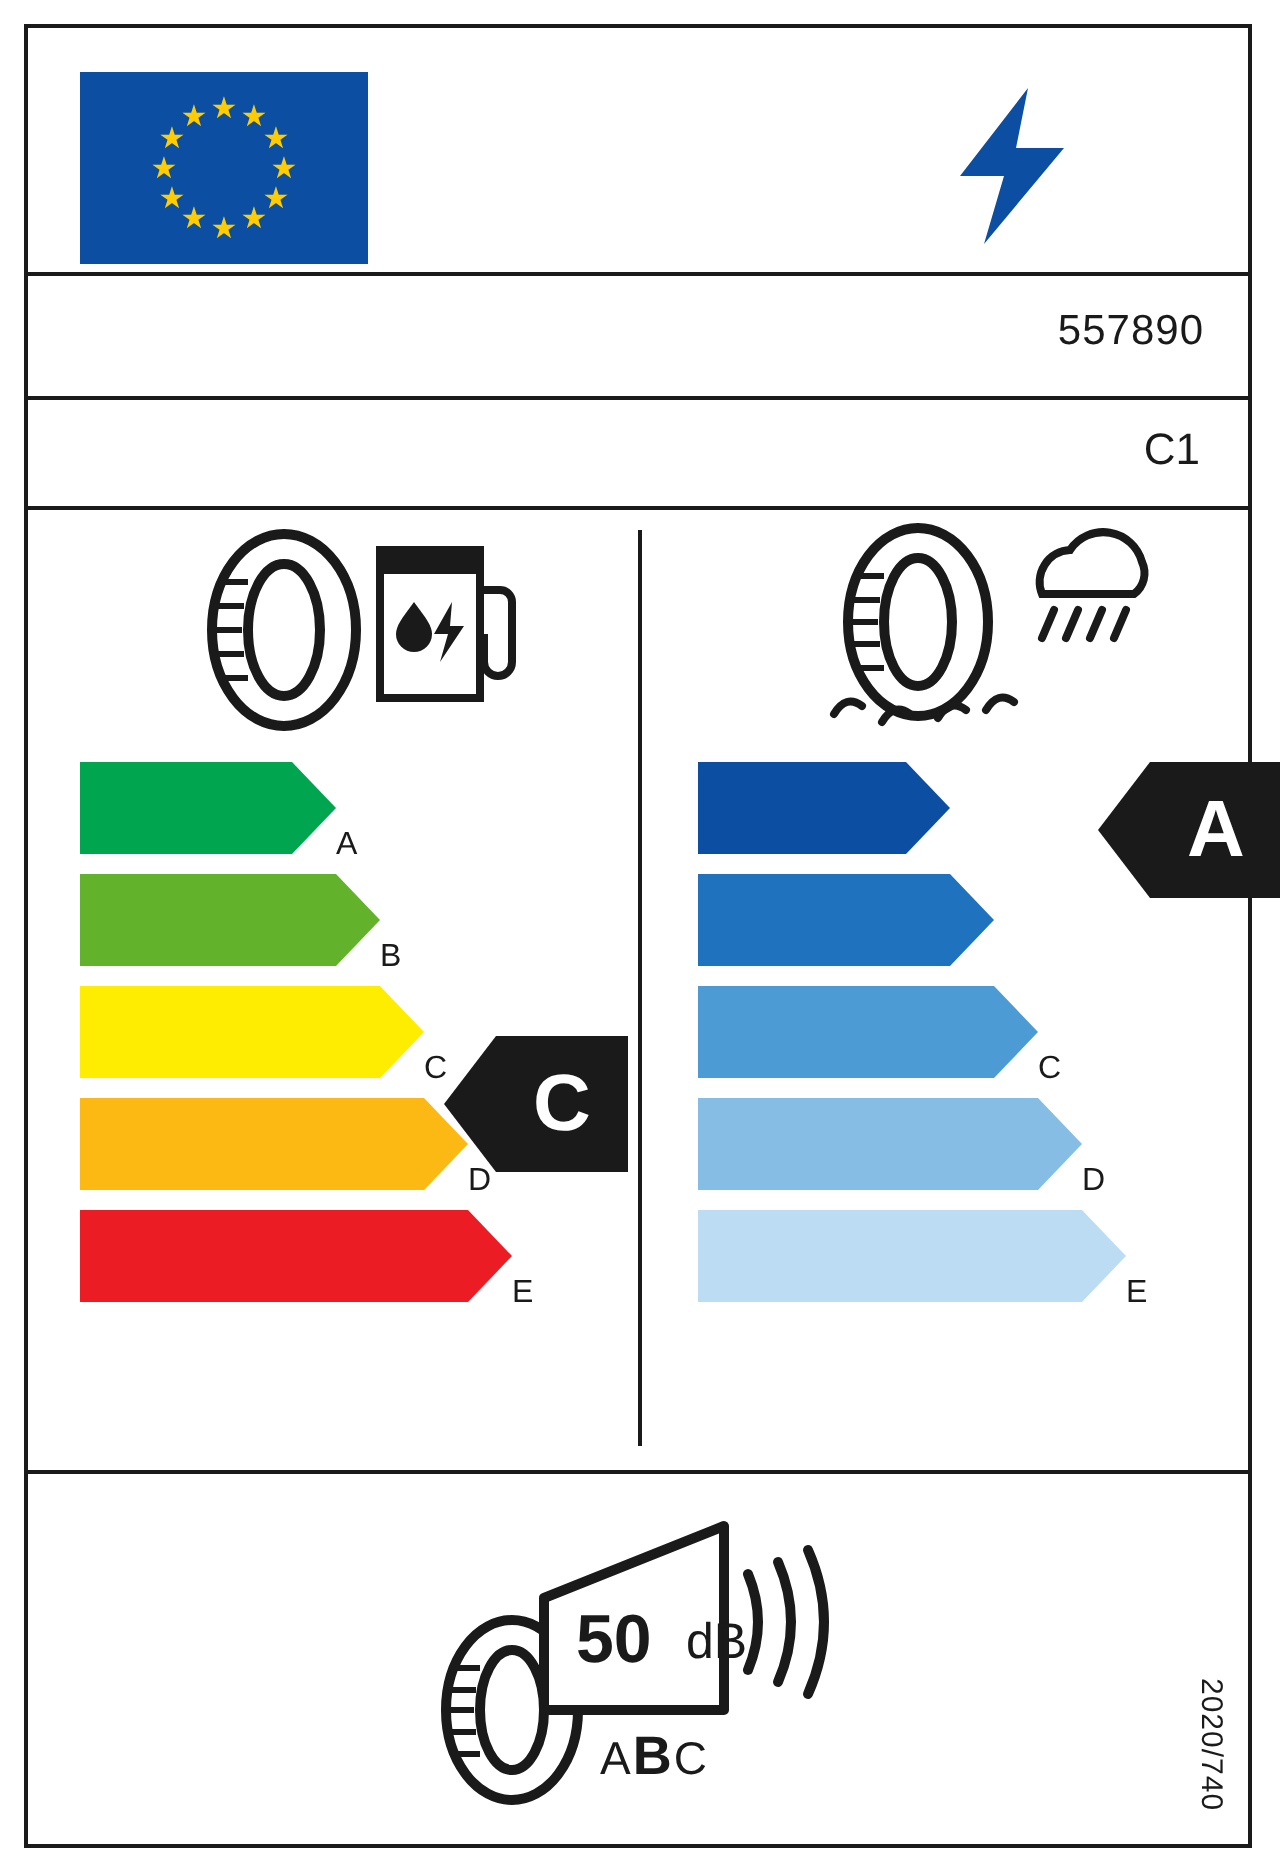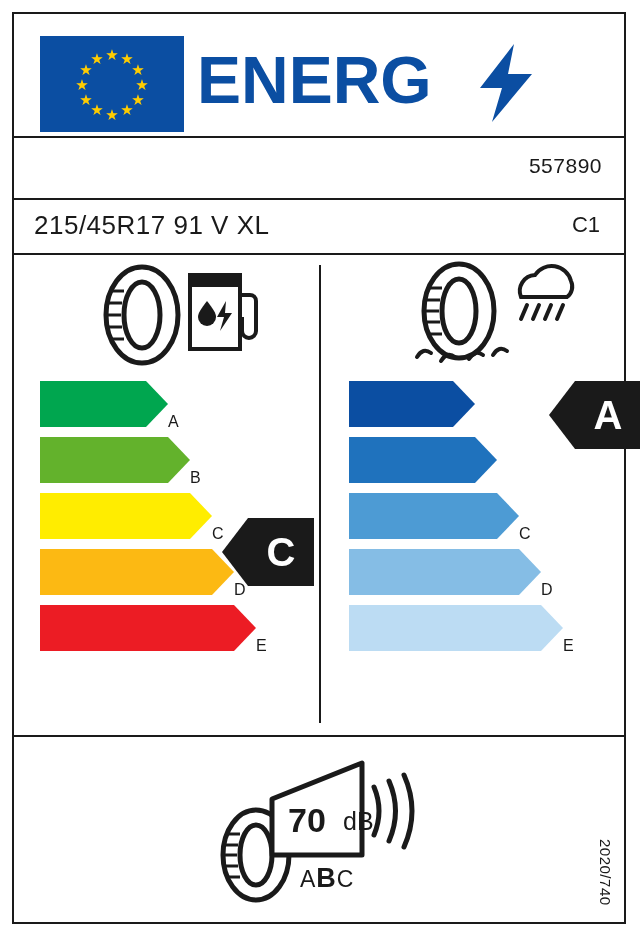--- a/index.html
+++ b/index.html
@@ -253,21 +253,20 @@
           <span class="star" style="left: 79.5px; top: 66.4808px;">★</span>
           <span class="star" style="left: 64.5px; top: 70.5px;">★</span>
           <span class="star" style="left: 49.5px; top: 66.4808px;">★</span>
           <span class="star" style="left: 38.5192px; top: 55.5px;">★</span>
           <span class="star" style="left: 34.5px; top: 40.5px;">★</span>
           <span class="star" style="left: 38.5192px; top: 25.5px;">★</span>
           <span class="star" style="left: 49.5px; top: 14.5192px;">★</span>
         </div>
     </div>
 
-    <div class="energ">ENERG</div>
 
     <div class="bolt">
       <svg width="52" height="78" viewBox="0 0 52 78">
         <polygon points="34,0 0,44 22,44 12,78 52,30 28,30" fill="#0b4ea2"></polygon>
       </svg>
     </div>
 
     <div class="qr">
       <div class="qrgrid" id="qrgrid"><i></i><i></i><i></i><i></i><i></i><i></i><i></i><i></i><i style="background: transparent;"></i><i></i><i></i><i></i><i></i><i></i><i></i><i></i><i></i><i></i><i></i><i></i><i></i><i></i><i style="background: transparent;"></i><i style="background: transparent;"></i><i style="background: transparent;"></i><i style="background: transparent;"></i><i style="background: transparent;"></i><i></i><i></i><i style="background: transparent;"></i><i></i><i style="background: transparent;"></i><i style="background: transparent;"></i><i></i><i style="background: transparent;"></i><i></i><i style="background: transparent;"></i><i style="background: transparent;"></i><i style="background: transparent;"></i><i style="background: transparent;"></i><i style="background: transparent;"></i><i></i><i></i><i style="background: transparent;"></i><i></i><i></i><i></i><i style="background: transparent;"></i><i></i><i style="background: transparent;"></i><i style="background: transparent;"></i><i style="background: transparent;"></i><i></i><i></i><i></i><i></i><i></i><i style="background: transparent;"></i><i></i><i></i><i></i><i style="background: transparent;"></i><i></i><i></i><i style="background: transparent;"></i><i></i><i></i><i></i><i style="background: transparent;"></i><i></i><i style="background: transparent;"></i><i></i><i style="background: transparent;"></i><i style="background: transparent;"></i><i></i><i style="background: transparent;"></i><i></i><i></i><i style="background: transparent;"></i><i></i><i></i><i></i><i style="background: transparent;"></i><i></i><i></i><i style="background: transparent;"></i><i></i><i></i><i></i><i style="background: transparent;"></i><i></i><i style="background: transparent;"></i><i style="background: transparent;"></i><i></i><i></i><i></i><i></i><i></i><i></i><i style="background: transparent;"></i><i></i><i></i><i></i><i style="background: transparent;"></i><i></i><i></i><i style="background: transparent;"></i><i style="background: transparent;"></i><i style="background: transparent;"></i><i style="background: transparent;"></i><i style="background: transparent;"></i><i></i><i></i><i style="background: transparent;"></i><i style="background: transparent;"></i><i style="background: transparent;"></i><i></i><i style="background: transparent;"></i><i style="background: transparent;"></i><i></i><i style="background: transparent;"></i><i style="background: transparent;"></i><i style="background: transparent;"></i><i style="background: transparent;"></i><i style="background: transparent;"></i><i></i><i></i><i></i><i></i><i></i><i></i><i></i><i></i><i></i><i style="background: transparent;"></i><i></i><i></i><i style="background: transparent;"></i><i style="background: transparent;"></i><i></i><i></i><i></i><i></i><i></i><i></i><i></i><i></i><i style="background: transparent;"></i><i style="background: transparent;"></i><i></i><i></i><i style="background: transparent;"></i><i></i><i></i><i style="background: transparent;"></i><i></i><i style="background: transparent;"></i><i style="background: transparent;"></i><i></i><i></i><i style="background: transparent;"></i><i style="background: transparent;"></i><i style="background: transparent;"></i><i style="background: transparent;"></i><i></i><i style="background: transparent;"></i><i style="background: transparent;"></i><i></i><i></i><i></i><i></i><i style="background: transparent;"></i><i style="background: transparent;"></i><i style="background: transparent;"></i><i></i><i></i><i style="background: transparent;"></i><i style="background: transparent;"></i><i></i><i style="background: transparent;"></i><i style="background: transparent;"></i><i></i><i></i><i style="background: transparent;"></i><i style="background: transparent;"></i><i></i><i style="background: transparent;"></i><i style="background: transparent;"></i><i></i><i style="background: transparent;"></i><i></i><i style="background: transparent;"></i><i></i><i></i><i style="background: transparent;"></i><i style="background: transparent;"></i><i></i><i style="background: transparent;"></i><i style="background: transparent;"></i><i style="background: transparent;"></i><i></i><i style="background: transparent;"></i><i style="background: transparent;"></i><i style="background: transparent;"></i><i style="background: transparent;"></i><i></i><i style="background: transparent;"></i><i></i><i></i><i></i><i></i><i></i><i style="background: transparent;"></i><i style="background: transparent;"></i><i style="background: transparent;"></i><i style="background: transparent;"></i><i></i><i></i><i></i><i></i><i></i><i></i><i style="background: transparent;"></i><i></i><i></i><i style="background: transparent;"></i><i style="background: transparent;"></i><i></i><i></i><i></i><i style="background: transparent;"></i><i style="background: transparent;"></i><i style="background: transparent;"></i><i style="background: transparent;"></i><i style="background: transparent;"></i><i></i><i></i><i style="background: transparent;"></i><i></i><i style="background: transparent;"></i><i style="background: transparent;"></i><i></i><i></i><i></i><i></i><i style="background: transparent;"></i><i></i><i style="background: transparent;"></i><i></i><i style="background: transparent;"></i><i style="background: transparent;"></i><i></i><i style="background: transparent;"></i><i></i><i style="background: transparent;"></i><i style="background: transparent;"></i><i></i><i style="background: transparent;"></i><i></i><i></i><i style="background: transparent;"></i><i></i><i style="background: transparent;"></i><i></i><i></i><i style="background: transparent;"></i><i></i><i></i><i></i><i style="background: transparent;"></i><i></i><i style="background: transparent;"></i><i style="background: transparent;"></i><i></i><i></i><i style="background: transparent;"></i><i></i><i style="background: transparent;"></i><i style="background: transparent;"></i><i style="background: transparent;"></i><i style="background: transparent;"></i><i></i><i></i><i></i><i style="background: transparent;"></i><i style="background: transparent;"></i><i></i><i style="background: transparent;"></i><i style="background: transparent;"></i><i style="background: transparent;"></i><i style="background: transparent;"></i><i></i><i></i><i style="background: transparent;"></i><i></i><i></i><i></i><i></i><i></i><i></i><i></i><i></i><i style="background: transparent;"></i><i></i><i style="background: transparent;"></i><i></i><i style="background: transparent;"></i><i style="background: transparent;"></i><i style="background: transparent;"></i><i></i><i style="background: transparent;"></i><i></i><i style="background: transparent;"></i><i style="background: transparent;"></i><i style="background: transparent;"></i><i></i><i style="background: transparent;"></i><i style="background: transparent;"></i><i style="background: transparent;"></i><i style="background: transparent;"></i><i style="background: transparent;"></i><i></i><i style="background: transparent;"></i><i style="background: transparent;"></i><i style="background: transparent;"></i><i></i><i style="background: transparent;"></i><i style="background: transparent;"></i><i style="background: transparent;"></i><i style="background: transparent;"></i><i style="background: transparent;"></i><i></i><i></i><i></i><i></i><i style="background: transparent;"></i><i></i><i style="background: transparent;"></i><i></i><i></i><i></i><i style="background: transparent;"></i><i></i><i style="background: transparent;"></i><i></i><i></i><i style="background: transparent;"></i><i style="background: transparent;"></i><i></i><i></i><i style="background: transparent;"></i><i style="background: transparent;"></i><i style="background: transparent;"></i><i style="background: transparent;"></i><i style="background: transparent;"></i><i></i><i></i><i></i><i style="background: transparent;"></i><i></i><i></i><i></i><i style="background: transparent;"></i><i></i><i></i><i></i><i></i><i></i><i style="background: transparent;"></i><i></i><i></i><i></i><i></i><i></i><i></i><i></i><i></i><i style="background: transparent;"></i><i></i><i style="background: transparent;"></i><i></i><i></i><i></i><i style="background: transparent;"></i><i></i><i></i><i style="background: transparent;"></i><i></i><i></i><i></i><i></i><i></i><i style="background: transparent;"></i><i></i><i style="background: transparent;"></i><i></i><i style="background: transparent;"></i><i></i><i style="background: transparent;"></i><i></i><i style="background: transparent;"></i><i style="background: transparent;"></i><i style="background: transparent;"></i><i style="background: transparent;"></i><i style="background: transparent;"></i><i></i><i></i><i></i><i style="background: transparent;"></i><i style="background: transparent;"></i><i style="background: transparent;"></i><i></i><i style="background: transparent;"></i><i style="background: transparent;"></i><i style="background: transparent;"></i><i style="background: transparent;"></i><i></i><i></i><i></i><i style="background: transparent;"></i><i></i><i></i><i></i><i></i><i></i><i></i><i></i><i></i><i></i><i></i><i style="background: transparent;"></i><i></i><i></i><i style="background: transparent;"></i><i style="background: transparent;"></i><i style="background: transparent;"></i><i style="background: transparent;"></i><i style="background: transparent;"></i><i style="background: transparent;"></i><i></i><i></i></div>
     </div>
@@ -275,21 +274,20 @@
 
   <div class="rule" style="top:122px"></div>
 
   <div class="brand-row">
     <div class="brand-code">557890</div>
   </div>
 
   <div class="rule" style="top:184px"></div>
 
   <div class="size-row">
-    <div class="size-text">215/45R17 91 V XL</div>
     <div class="class-text">C1</div>
   </div>
 
   <div class="rule" style="top:239px"></div>
 
   <div class="panels">
     <div class="divider"></div>
 
     <div class="panel-left">
       <div class="icon-area" style="left:80px;">
@@ -408,21 +406,21 @@
         </g>
 
         <polygon points="58,40 148,4 148,96 58,96" fill="#ffffff" stroke="#1a1a1a" stroke-width="5" stroke-linejoin="round"></polygon>
 
         <g fill="none" stroke="#1a1a1a" stroke-width="5" stroke-linecap="round">
           <path d="M160 28 q10 24 0 48"></path>
           <path d="M175 22 q13 30 0 60"></path>
           <path d="M190 16 q16 36 0 72"></path>
         </g>
       </svg>
-      <div class="db-value">70</div>
+      <div class="db-value">50</div>
       <div class="db-unit">dB</div>
       <div class="abc">
         <span>A</span><b>B</b><span>C</span>
       </div>
     </div>
     <div class="vertical-code">2020/740</div>
   </div>
 
 </div>
 

